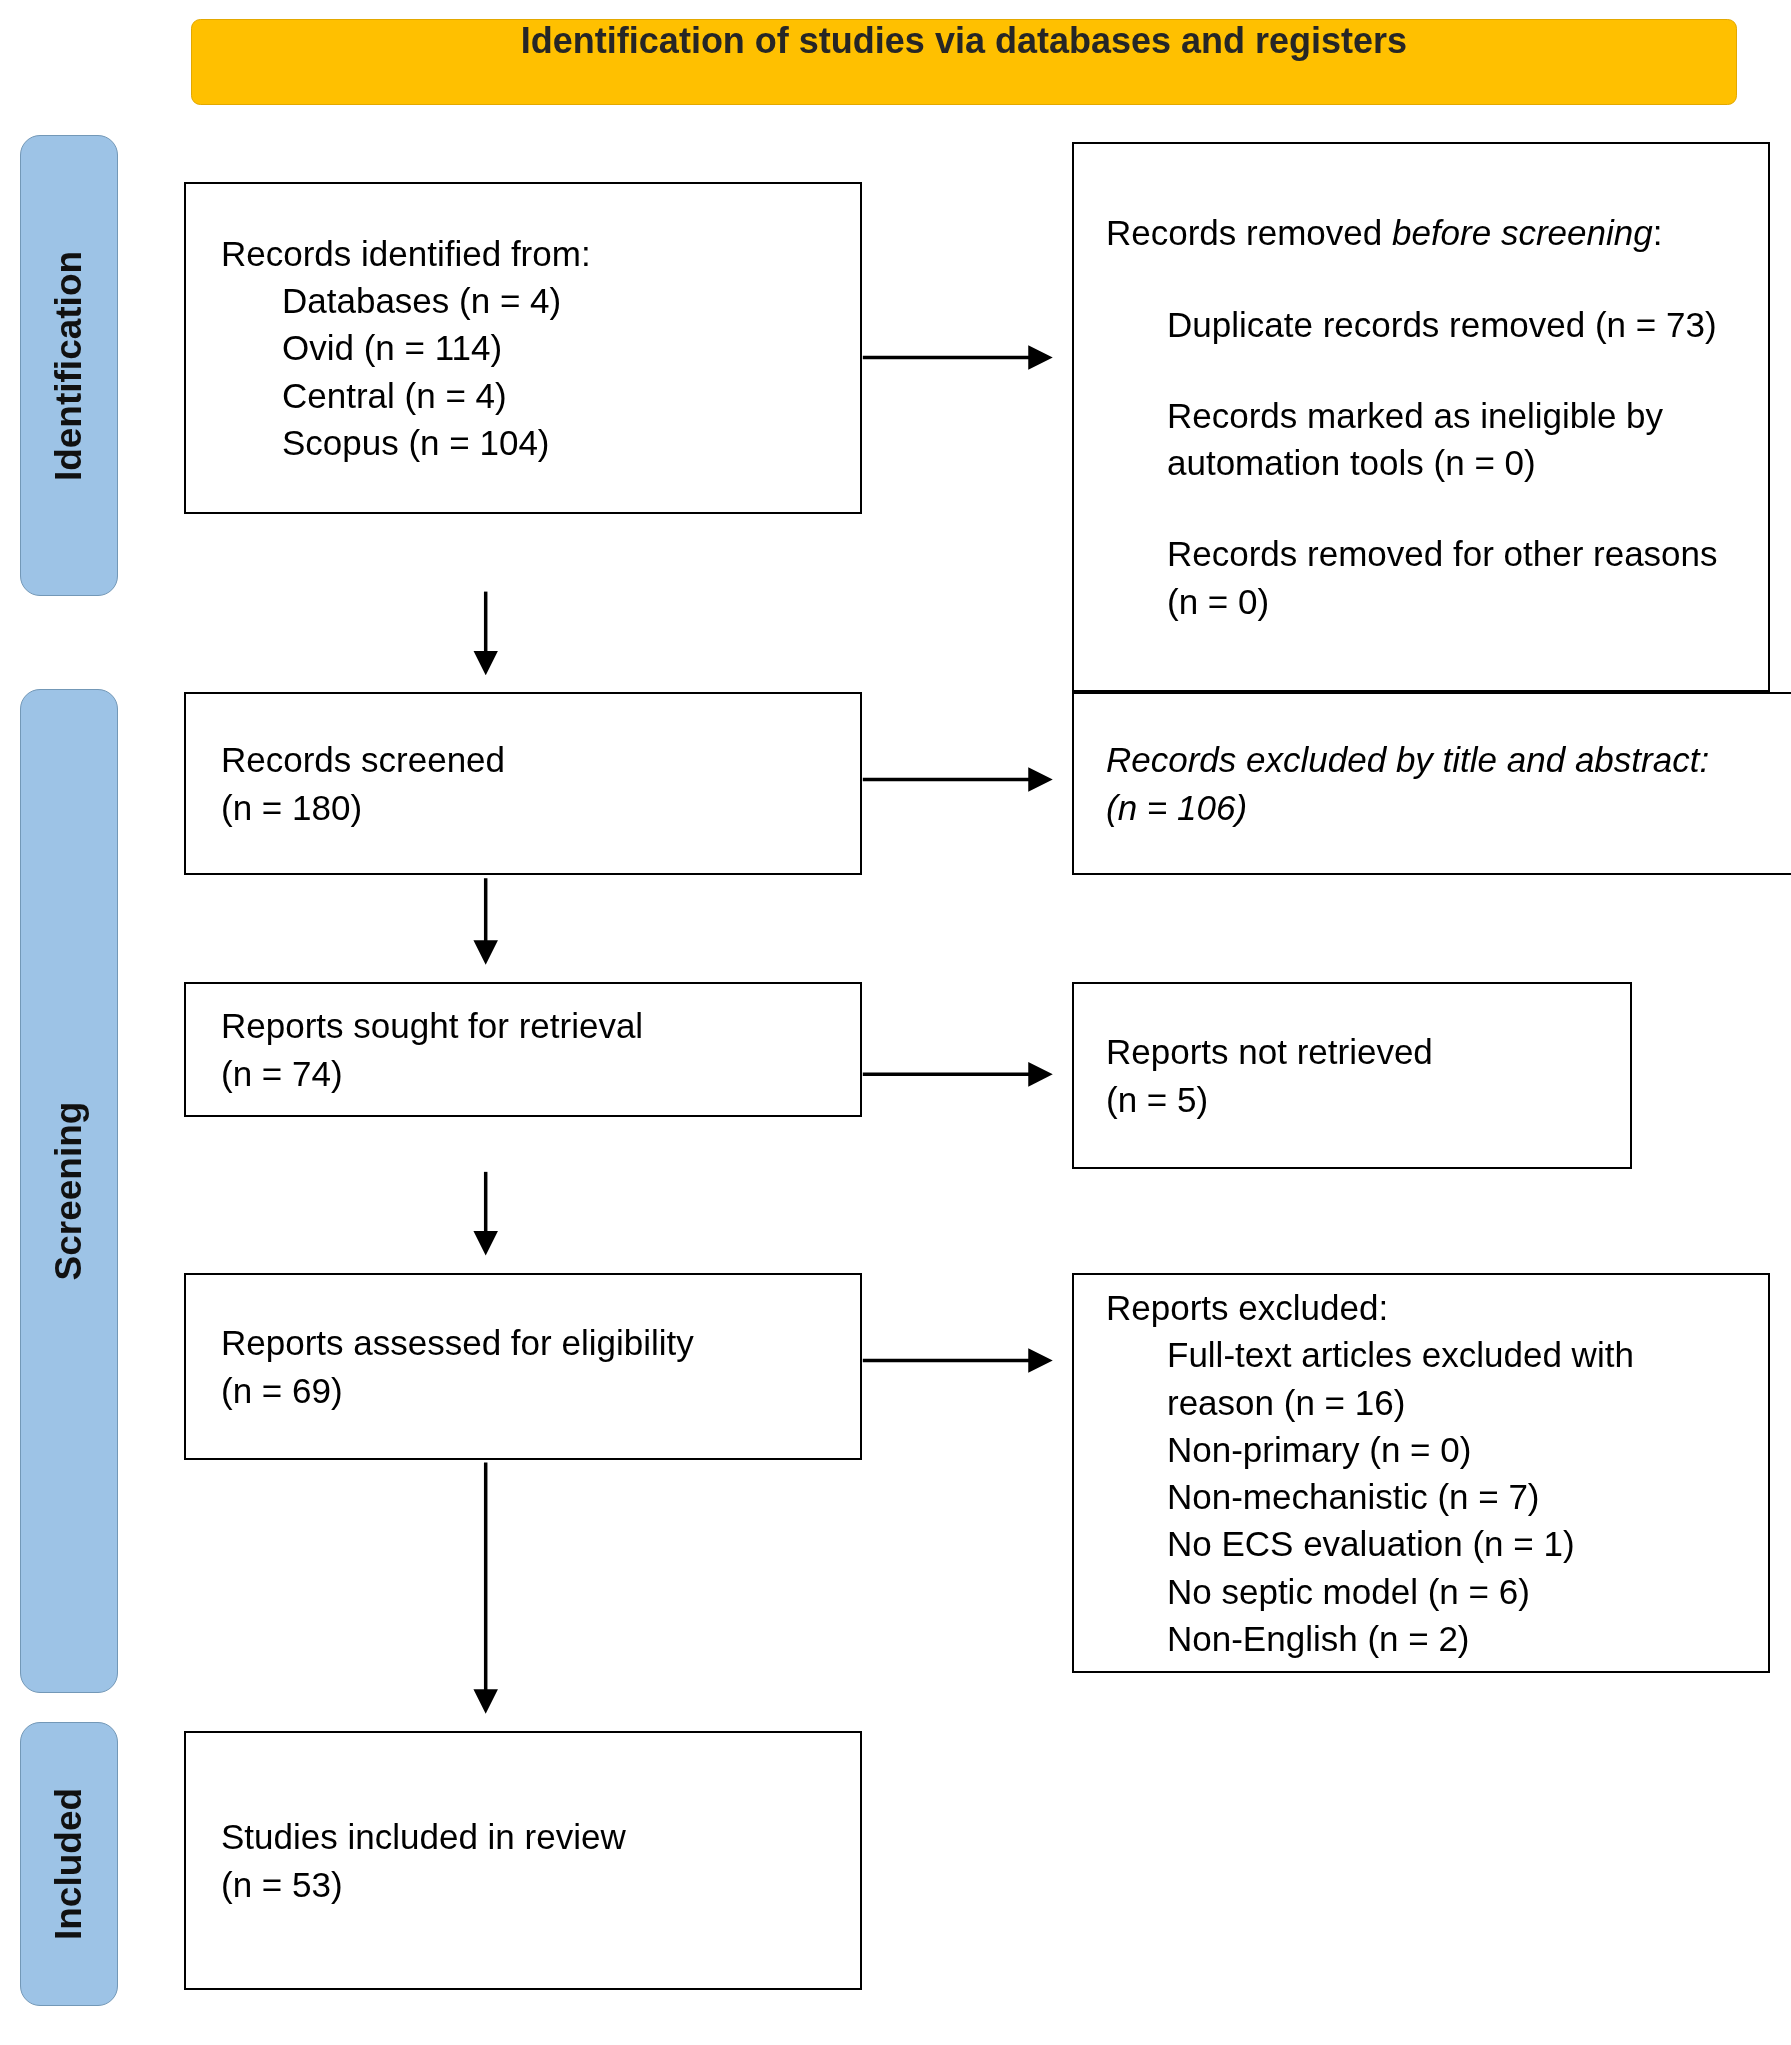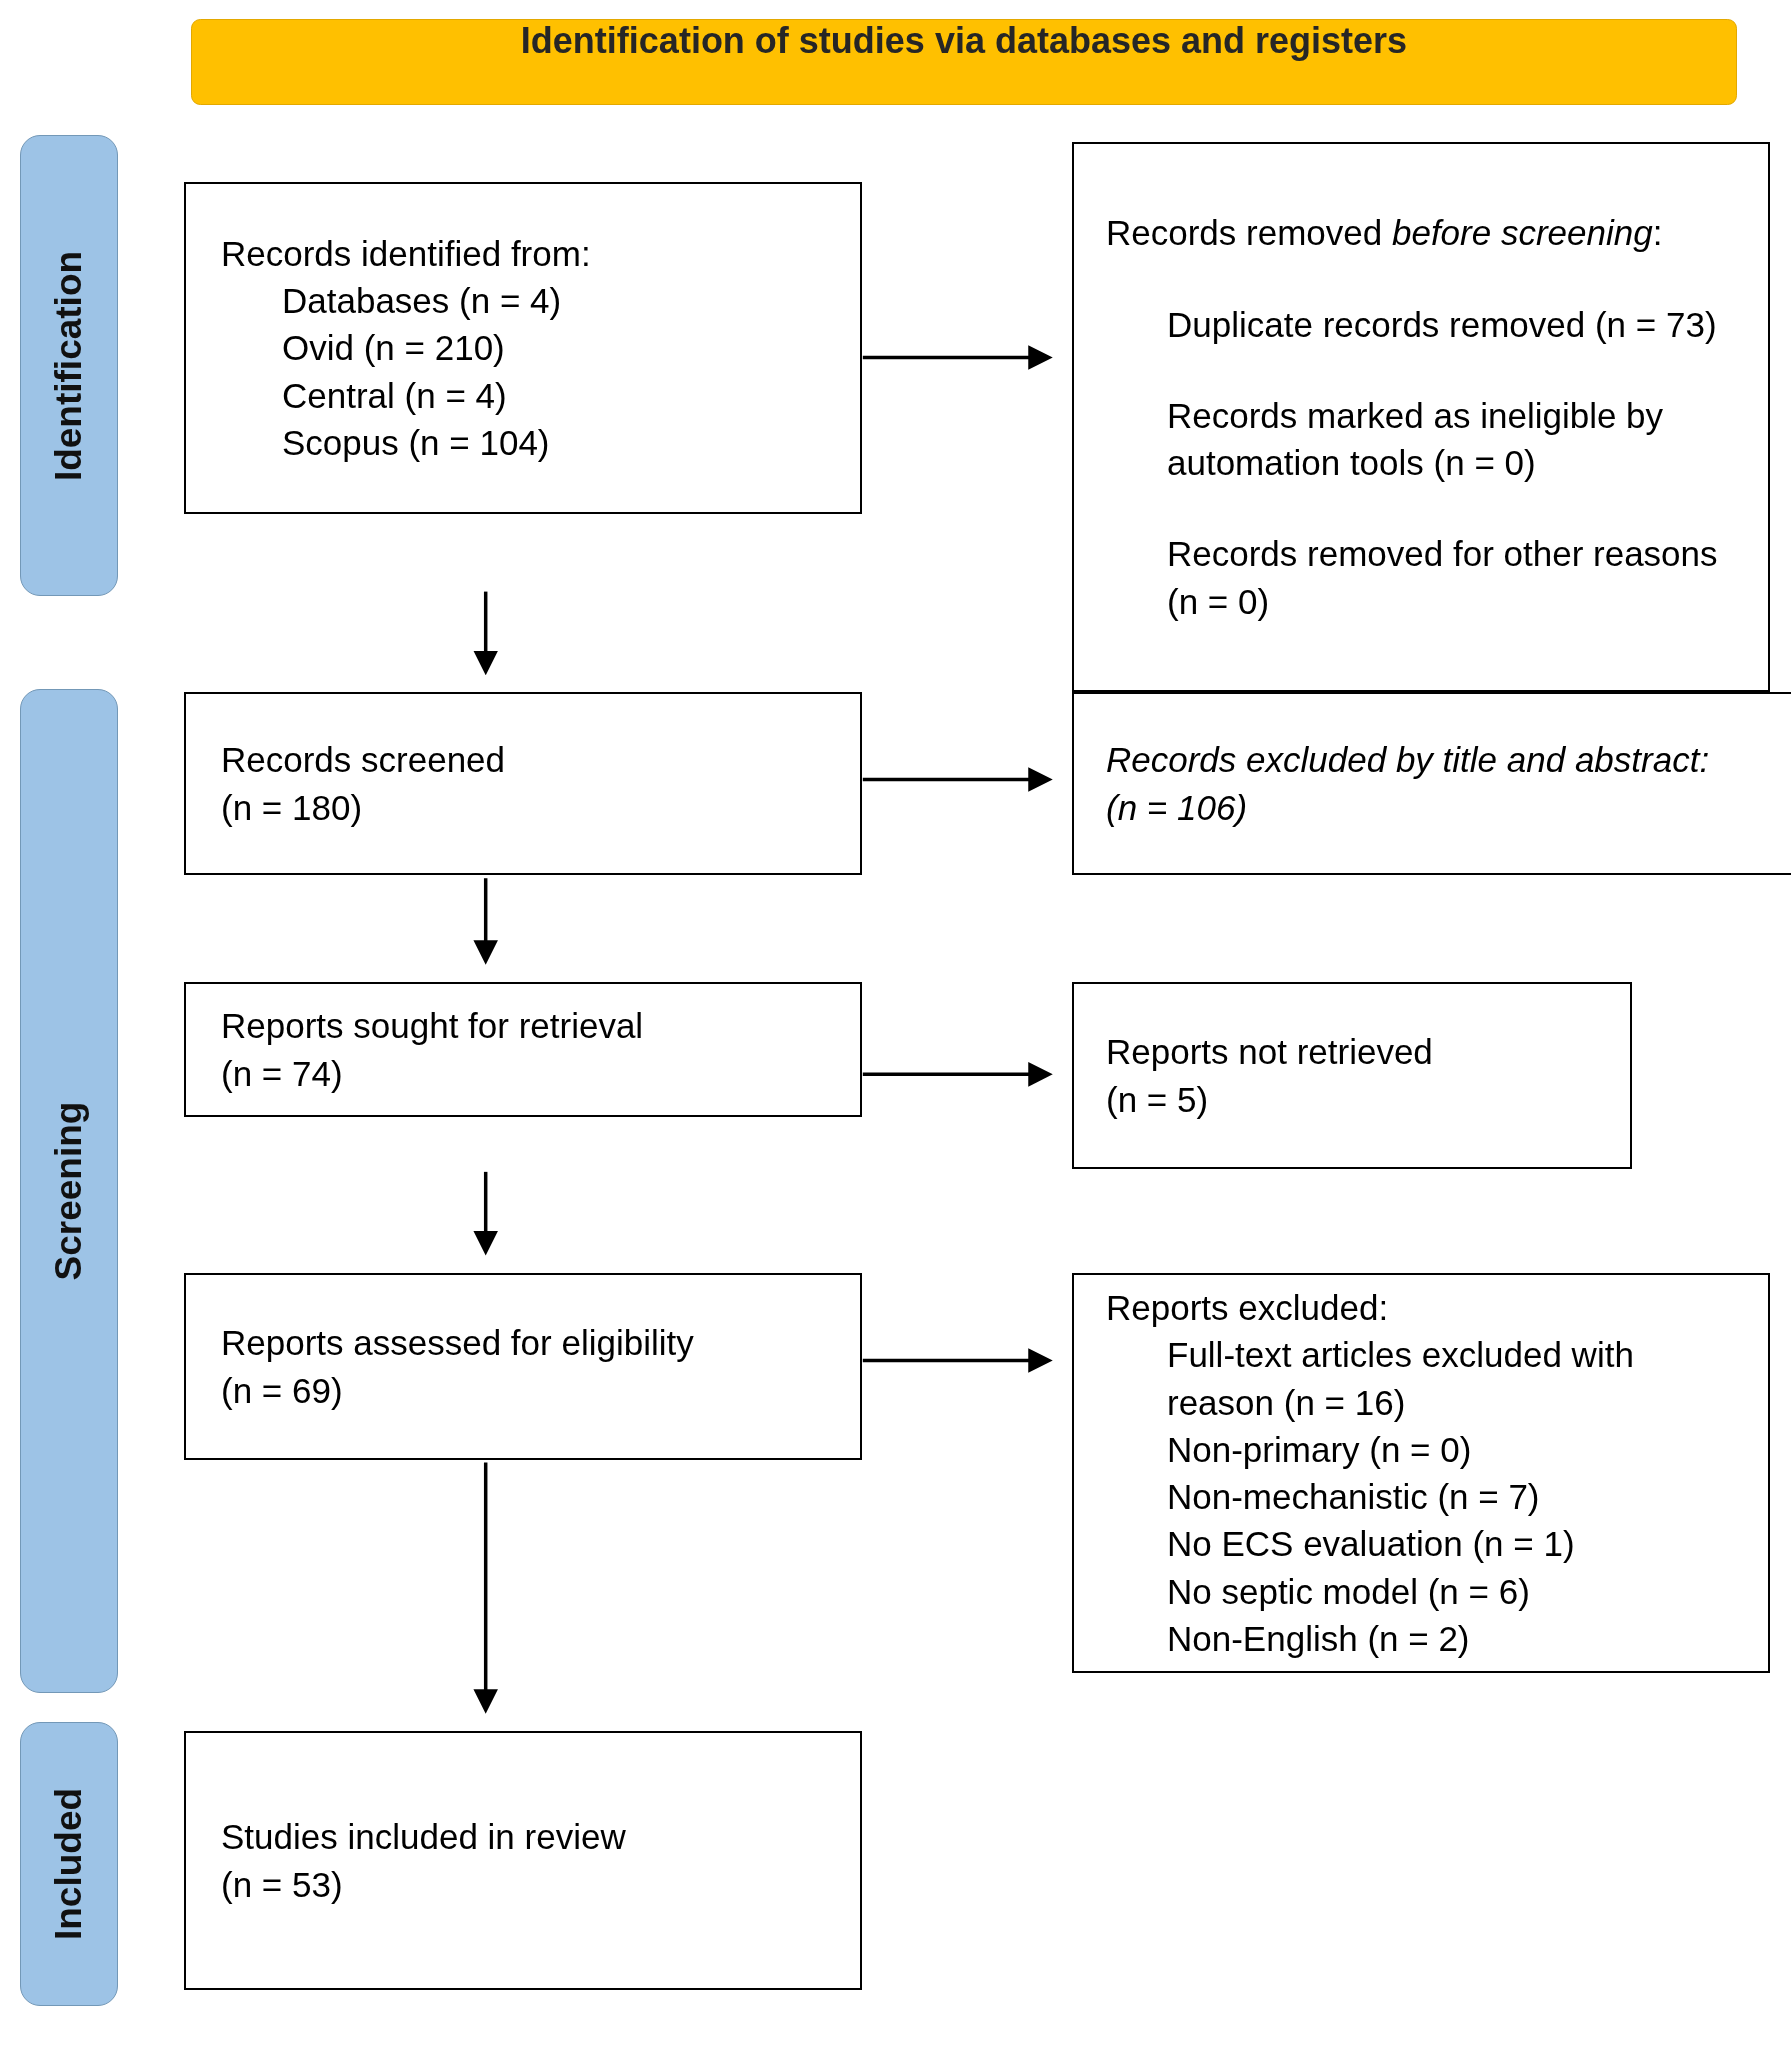--- a/index.html
+++ b/index.html
@@ -120,21 +120,21 @@
     <line x1="1478" y1="2330" x2="1795" y2="2330" marker-end="url(#arrow)"></line>
     <line x1="832" y1="1013" x2="832" y2="1148" marker-end="url(#arrow)"></line>
     <line x1="832" y1="1504" x2="832" y2="1644" marker-end="url(#arrow)"></line>
     <line x1="832" y1="2007" x2="832" y2="2142" marker-end="url(#arrow)"></line>
     <line x1="832" y1="2505" x2="832" y2="2927" marker-end="url(#arrow)"></line>
   </svg>
 
   <div class="box records-identified">
     <div>Records identified from:</div>
     <div class="indent">Databases (n = 4)</div>
-    <div class="indent">Ovid (n = 210)</div>
+    <div class="indent">Ovid (n = 114)</div>
     <div class="indent">Central (n = 4)</div>
     <div class="indent">Scopus (n = 104)</div>
   </div>
 
   <div class="box records-removed">
     <div><span>Records removed </span><em>before screening</em><span>:</span></div>
     <div class="indent">Duplicate records removed (n = 73)</div>
     <div class="indent">Records marked as ineligible by automation tools (n = 0)</div>
     <div class="indent">Records removed for other reasons (n = 0)</div>
   </div>

